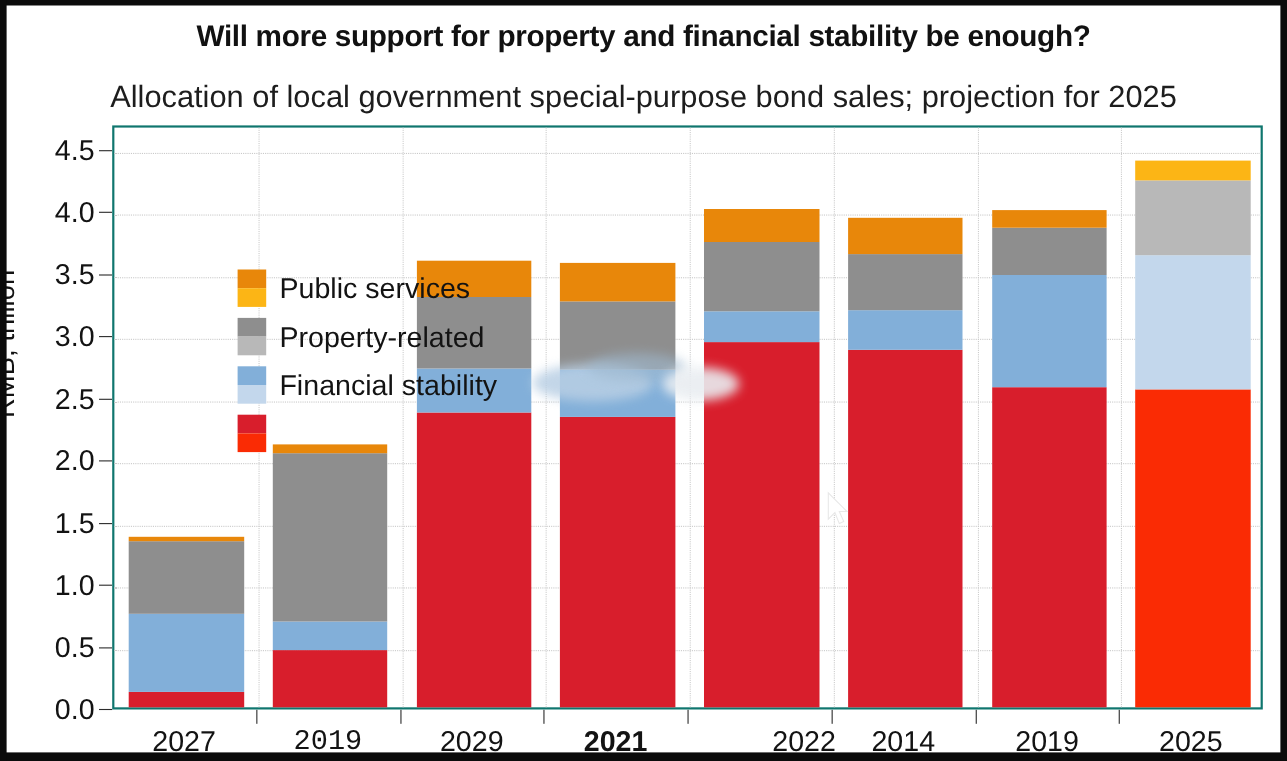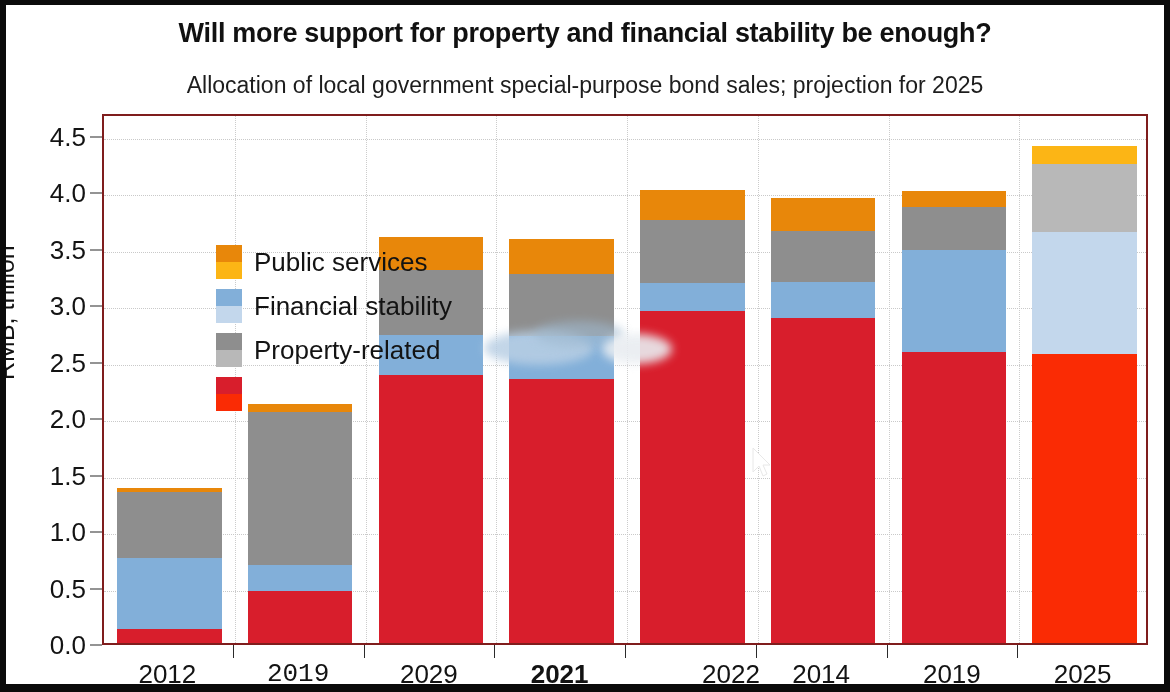--- a/index.html
+++ b/index.html
@@ -53,34 +53,34 @@
     color: #111111;
     letter-spacing: -0.3px;
     font-family: "Liberation Sans", sans-serif;
   }
   #chart-subtitle {
     position: absolute;
     top: 72px;
     left: 0;
     width: 1170px;
     text-align: center;
-    font-size: 23px;
+    font-size: 28px;
     font-weight: normal;
     color: #1d1d1d;
     font-family: "Liberation Sans", sans-serif;
   }
 
   
   #plot-frame {
     position: absolute;
     left: 102px;
     top: 114px;
     width: 1046px;
     height: 531px;
-    border: 2px solid #7f1d1d;
+    border: 2px solid #0f766e;
     border-top-width: 2px;
     box-sizing: border-box;
     background: #ffffff;
   }
   #plot-inner {
     position: absolute;
     left: 0;
     top: 0;
     width: 100%;
     height: 100%;
@@ -235,21 +235,21 @@
       <div class="ytick-label" style="top: 306.333px; right: 1084px; width: 90px;">3.0</div>
       <div class="ytick-mark" style="top: 306.333px; left: 90px;"></div>
       <div class="ytick-label" style="top: 249.889px; right: 1084px; width: 90px;">3.5</div>
       <div class="ytick-mark" style="top: 249.889px; left: 90px;"></div>
       <div class="ytick-label" style="top: 193.444px; right: 1084px; width: 90px;">4.0</div>
       <div class="ytick-mark" style="top: 193.444px; left: 90px;"></div>
       <div class="ytick-label" style="top: 137px; right: 1084px; width: 90px;">4.5</div>
       <div class="ytick-mark" style="top: 137px; left: 90px;"></div>
     </div>
   <div id="x-axis-ticks">
-      <div class="xtick-label" style="left: 167.375px;">2012</div>
+      <div class="xtick-label" style="left: 167.375px;">2027</div>
       <div class="xtick-label" style="left: 298.125px; font-family: Liberation Mono, monospace;">2019</div>
       <div class="xtick-mark" style="left: 232.75px;"></div>
       <div class="xtick-label" style="left: 428.875px;">2029</div>
       <div class="xtick-mark" style="left: 363.5px;"></div>
       <div class="xtick-label" style="left: 559.625px; font-weight: bold;">2021</div>
       <div class="xtick-mark" style="left: 494.25px;"></div>
       <div class="xtick-label" style="left: 731px;">2022</div>
       <div class="xtick-mark" style="left: 625px;"></div>
       <div class="xtick-label" style="left: 821.125px;">2014</div>
       <div class="xtick-mark" style="left: 755.75px;"></div>
@@ -334,31 +334,31 @@
     <div id="legend">
         <div class="legend-row">
           <span class="legend-swatch">
             <span class="sw-top" style="background: rgb(232, 135, 10);"></span>
             <span class="sw-bot" style="background: rgb(252, 181, 21);"></span>
           </span>
           <span class="legend-label">Public services</span>
         </div>
         <div class="legend-row">
           <span class="legend-swatch">
+            <span class="sw-top" style="background: rgb(142, 142, 142);"></span>
+            <span class="sw-bot" style="background: rgb(184, 184, 184);"></span>
+          </span>
+          <span class="legend-label">Property-related</span>
+        </div>
+        <div class="legend-row">
+          <span class="legend-swatch">
             <span class="sw-top" style="background: rgb(130, 175, 217);"></span>
             <span class="sw-bot" style="background: rgb(195, 215, 236);"></span>
           </span>
           <span class="legend-label">Financial stability</span>
-        </div>
-        <div class="legend-row">
-          <span class="legend-swatch">
-            <span class="sw-top" style="background: rgb(142, 142, 142);"></span>
-            <span class="sw-bot" style="background: rgb(184, 184, 184);"></span>
-          </span>
-          <span class="legend-label">Property-related</span>
         </div>
         <div class="legend-row">
           <span class="legend-swatch">
             <span class="sw-top" style="background: rgb(216, 30, 44);"></span>
             <span class="sw-bot" style="background: rgb(250, 43, 4);"></span>
           </span>
         </div>
       </div>
 
     <div class="smudge" style="left:380px; top:215px; width:110px; height:34px; background:#b9cfe4; opacity:0.85;"></div>

